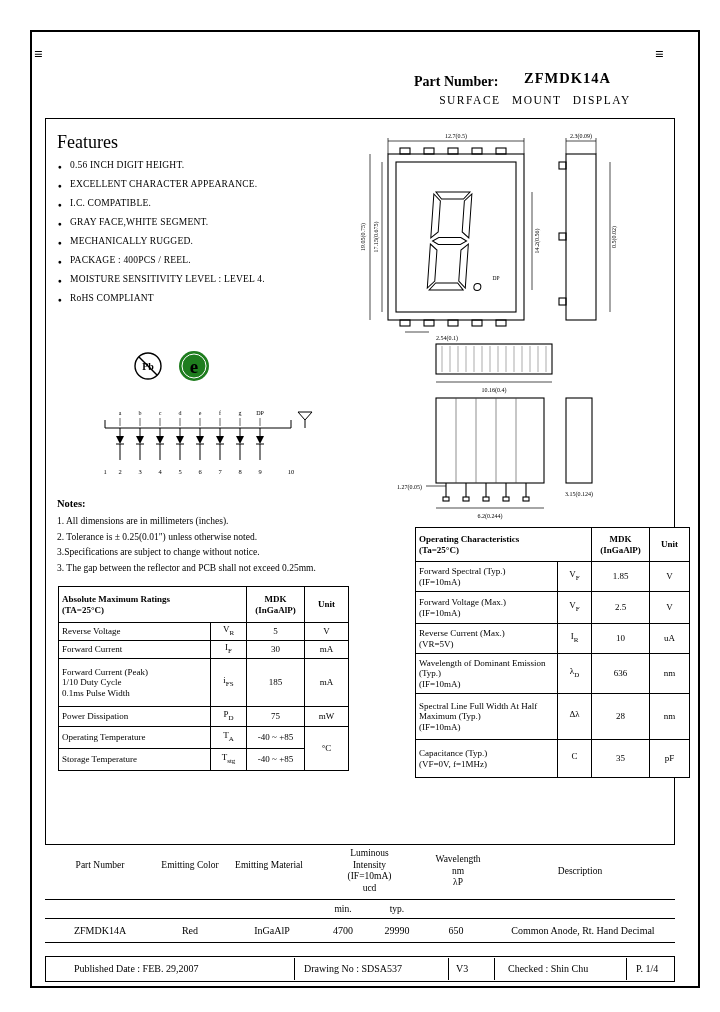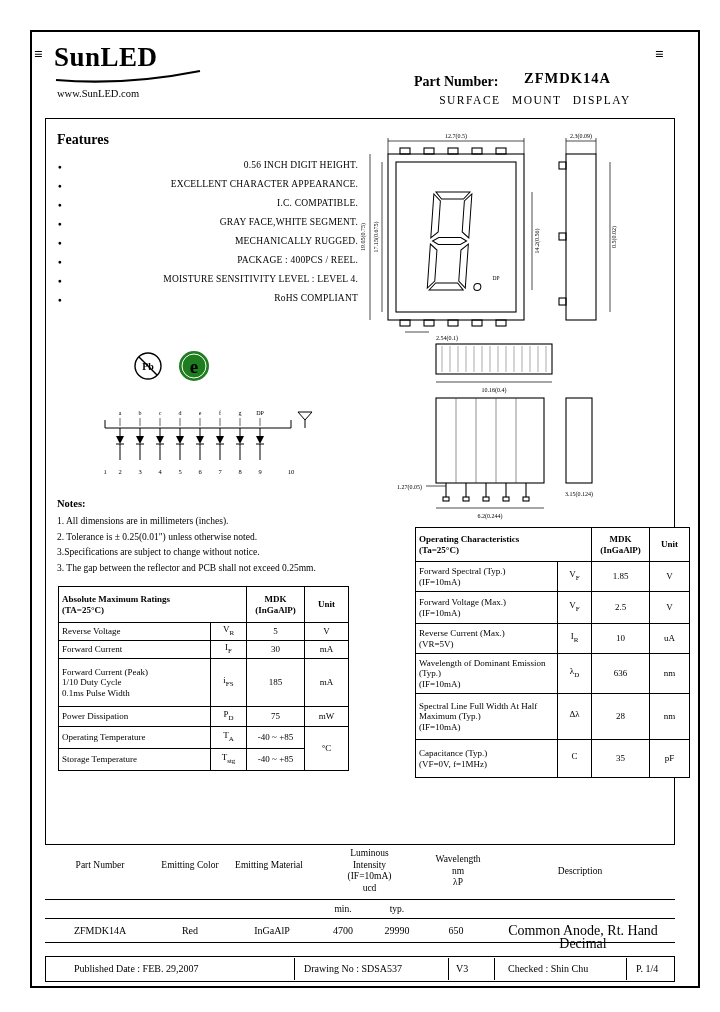--- a/index.html
+++ b/index.html
@@ -8,22 +8,22 @@
   .page{position:absolute;left:0;top:0;width:720px;height:1012px;background:#fff;}
   .abs{position:absolute;}
   .outer-border{left:30px;top:30px;width:670px;height:958px;border:2px solid #000;}
   .content-border{left:45px;top:118px;width:630px;height:727px;border:1px solid #000;}
   .corner{font-size:15px;font-weight:bold;}
   .logo-text{font-size:27px;font-weight:bold;letter-spacing:0.5px;}
   .logo-site{font-size:10.5px;margin-top:1px;padding-left:3px;}
   .pn-label{font-size:14px;font-weight:bold;}
   .pn-value{font-size:14.5px;font-weight:bold;letter-spacing:1px;}
   .doc-title{font-size:11.5px;text-align:center;letter-spacing:1.5px;word-spacing:7px;}
-  .feat-title{font-size:14px;font-weight:bold;}
-  .feat-list{list-style:none;width:300px;text-align:right;}
+  .feat-title{font-size:18px;font-weight:normal;}
+  .feat-list{list-style:none;width:300px;}
   .feat-list li{font-size:9.5px;line-height:19px;letter-spacing:0.2px;position:relative;padding-left:12px;}
   .feat-list li::before{content:"●";position:absolute;left:0;top:1px;font-size:6.5px;}
   .notes-title{font-size:10.5px;font-weight:bold;}
   .notes div{font-size:9.5px;line-height:15.5px;}
   table.dt{position:absolute;border-collapse:collapse;table-layout:fixed;font-size:9px;background:#fff;}
   table.dt td{border:1px solid #000;padding:1px 3px;vertical-align:middle;line-height:10.5px;}
   table.dt .c{text-align:center;}
   table.dt .b{font-weight:bold;}
   sub{font-size:7px;}
   .sh{position:absolute;font-size:9.5px;text-align:center;line-height:11.5px;}
@@ -37,27 +37,20 @@
 </style>
 </head>
 <body>
 
 <div class="page">
 
   <div class="abs outer-border"></div>
   <div class="abs corner" style="left:34px;top:46px">≡</div>
   <div class="abs corner" style="left:655px;top:46px">≡</div>
 
-  <div class="abs" style="left:54px;top:42px;width:155px;height:60px">
-    <div class="logo-text">SunLED</div>
-    <svg class="abs" style="left:0;top:27px" width="150" height="14" viewBox="0 0 150 14">
-      <path d="M2,11 Q70,17 146,2" fill="none" stroke="#000" stroke-width="2.2"></path>
-    </svg>
-    <div class="logo-site" style="margin-top:15px">www.SunLED.com</div>
-  </div>
   <div class="abs pn-label" style="left:414px;top:74px">Part Number:</div>
   <div class="abs pn-value" style="left:524px;top:70px">ZFMDK14A</div>
   <div class="abs doc-title" style="left:400px;top:94px;width:270px">SURFACE MOUNT DISPLAY</div>
 
   <div class="abs content-border"></div>
 
   <div class="abs feat-title" style="left:57px;top:132px">Features</div>
   <ul class="abs feat-list" style="left:58px;top:156px">
     <li>0.56 INCH DIGIT HEIGHT.</li>
     <li>EXCELLENT CHARACTER APPEARANCE.</li>
@@ -448,21 +441,21 @@
   <div class="sh" style="left:318px;top:904px;width:50px">min.</div>
   <div class="sh" style="left:372px;top:904px;width:50px">typ.</div>
   <div class="hline" style="top:918px"></div>
 
   <div class="sv" style="left:58px;top:924px;width:84px">ZFMDK14A</div>
   <div class="sv" style="left:158px;top:924px;width:64px">Red</div>
   <div class="sv" style="left:232px;top:924px;width:80px">InGaAlP</div>
   <div class="sv" style="left:318px;top:924px;width:50px">4700</div>
   <div class="sv" style="left:372px;top:924px;width:50px">29990</div>
   <div class="sv" style="left:426px;top:924px;width:60px">650</div>
-  <div class="sv" style="left:498px;top:924px;width:170px;font-size:14px">Common Anode, Rt. Hand Decimal</div>
+  <div class="sv" style="left:498px;top:924px;width:170px;font-size:10px">Common Anode, Rt. Hand Decimal</div>
   <div class="hline" style="top:942px"></div>
 
   <div class="abs footer-box">
     <span style="left:28px">Published Date : FEB. 29,2007</span>
     <span style="left:258px">Drawing No : SDSA537</span>
     <span style="left:410px">V3</span>
     <span style="left:462px">Checked : Shin Chu</span>
     <span style="left:590px">P. 1/4</span>
     <i class="vdiv" style="left:248px"></i>
     <i class="vdiv" style="left:402px"></i>

